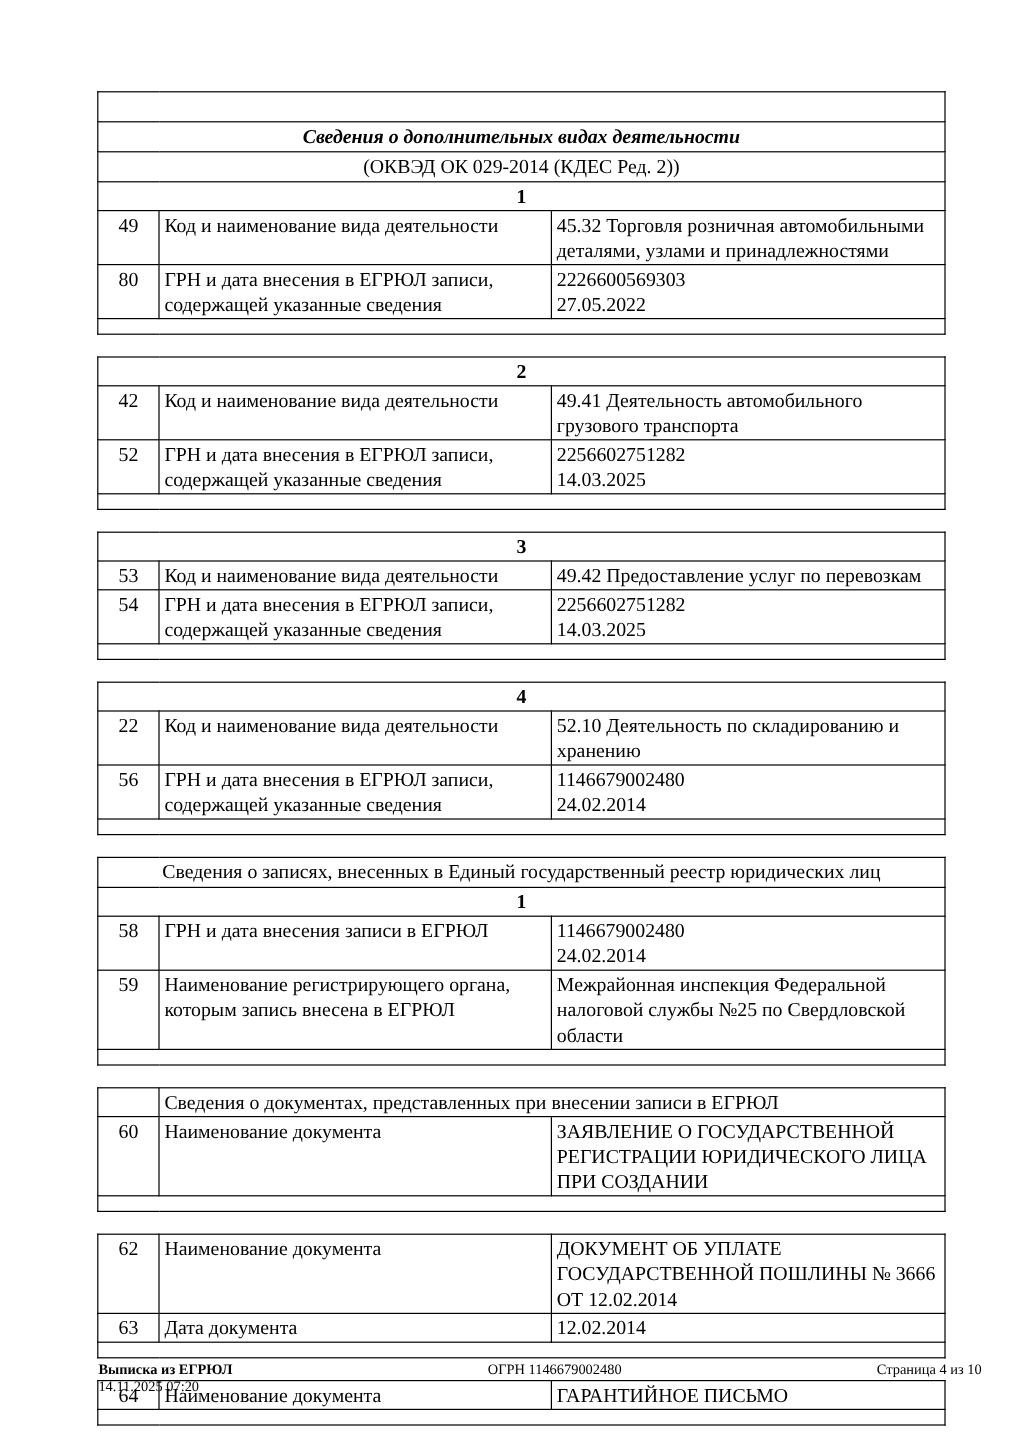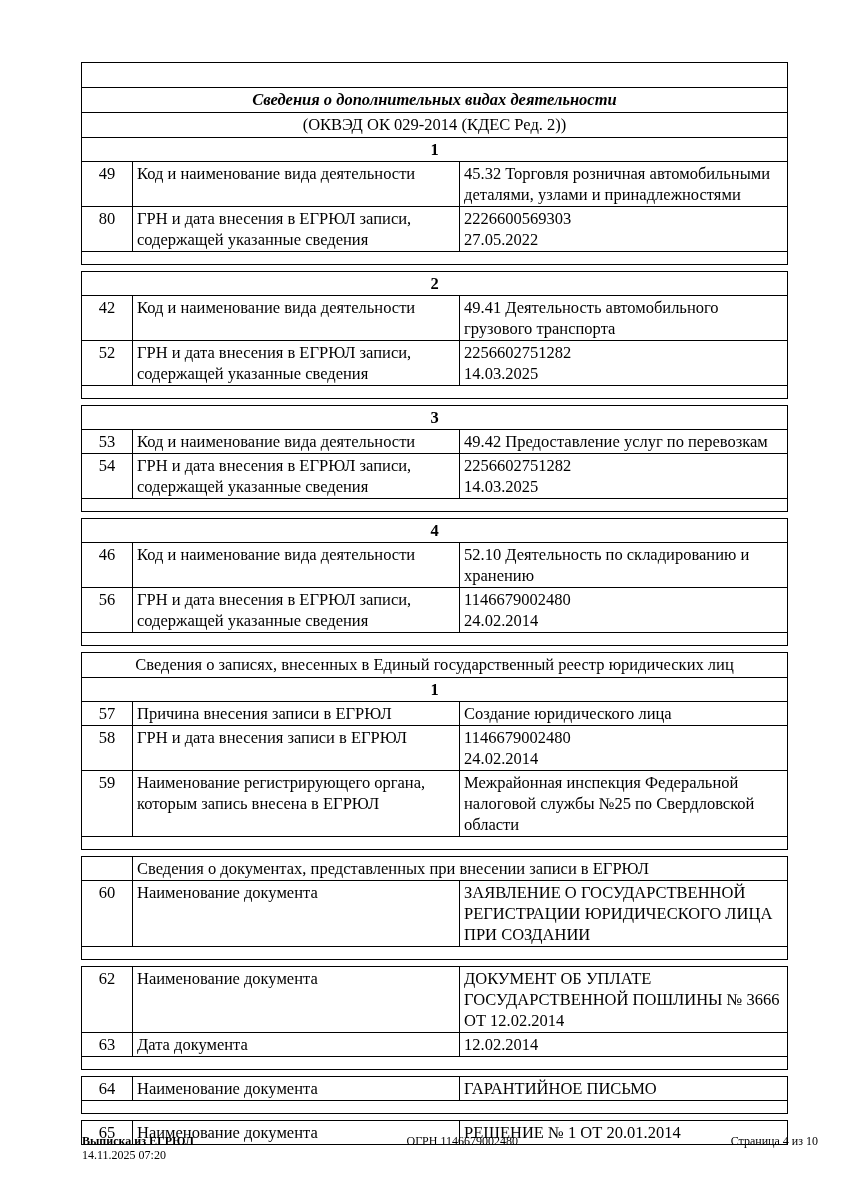--- a/index.html
+++ b/index.html
@@ -8,21 +8,21 @@
     font-family: "Liberation Serif", "DejaVu Serif", serif;
     color: #000;
   }
   .page { position: relative; width: 848px; height: 1200px; background: #fff; overflow: hidden; }
   .content { position: absolute; left: 81px; top: 58px; width: 707px; }
 
   table.tbl {
     width: 707px;
     border-collapse: collapse;
     table-layout: fixed;
-    margin: 4px 0 6px 0;
+    margin: 18px 0 6px 0;
   }
   .tbl td {
     border: 1px solid #000;
     vertical-align: top;
     padding: 1px 4px;
     font-size: 16.5px;
     line-height: 21px;
   }
   col.c-num { width: 51px; }
   col.c-label { width: 327px; }
@@ -144,21 +144,21 @@
       <colgroup>
           <col class="c-num">
           <col class="c-label">
           <col class="c-value">
         </colgroup>
       <tbody>
           <tr class="group-row">
             <td colspan="3">4</td>
           </tr>
       <tr>
-        <td class="num">46</td>
+        <td class="num">22</td>
         <td class="lbl">Код и наименование вида деятельности</td>
         <td class="val">52.10 Деятельность по складированию и хранению</td>
       </tr>
       <tr>
         <td class="num">56</td>
         <td class="lbl">ГРН и дата внесения в ЕГРЮЛ записи, содержащей указанные сведения</td>
         <td class="val">1146679002480
 24.02.2014</td>
       </tr>
       <tr class="sp">
@@ -173,25 +173,20 @@
           <col class="c-label">
           <col class="c-value">
         </colgroup>
       <tbody>
           <tr class="records-title-row">
             <td colspan="3">Сведения о записях, внесенных в Единый государственный реестр юридических лиц</td>
           </tr>
       <tr class="group-row">
             <td colspan="3">1</td>
           </tr>
-      <tr>
-        <td class="num">57</td>
-        <td class="lbl">Причина внесения записи в ЕГРЮЛ</td>
-        <td class="val">Создание юридического лица</td>
-      </tr>
       <tr>
         <td class="num">58</td>
         <td class="lbl">ГРН и дата внесения записи в ЕГРЮЛ</td>
         <td class="val">1146679002480
 24.02.2014</td>
       </tr>
       <tr>
         <td class="num">59</td>
         <td class="lbl">Наименование регистрирующего органа, которым запись внесена в ЕГРЮЛ</td>
         <td class="val">Межрайонная инспекция Федеральной налоговой службы №25 по Свердловской области</td>

